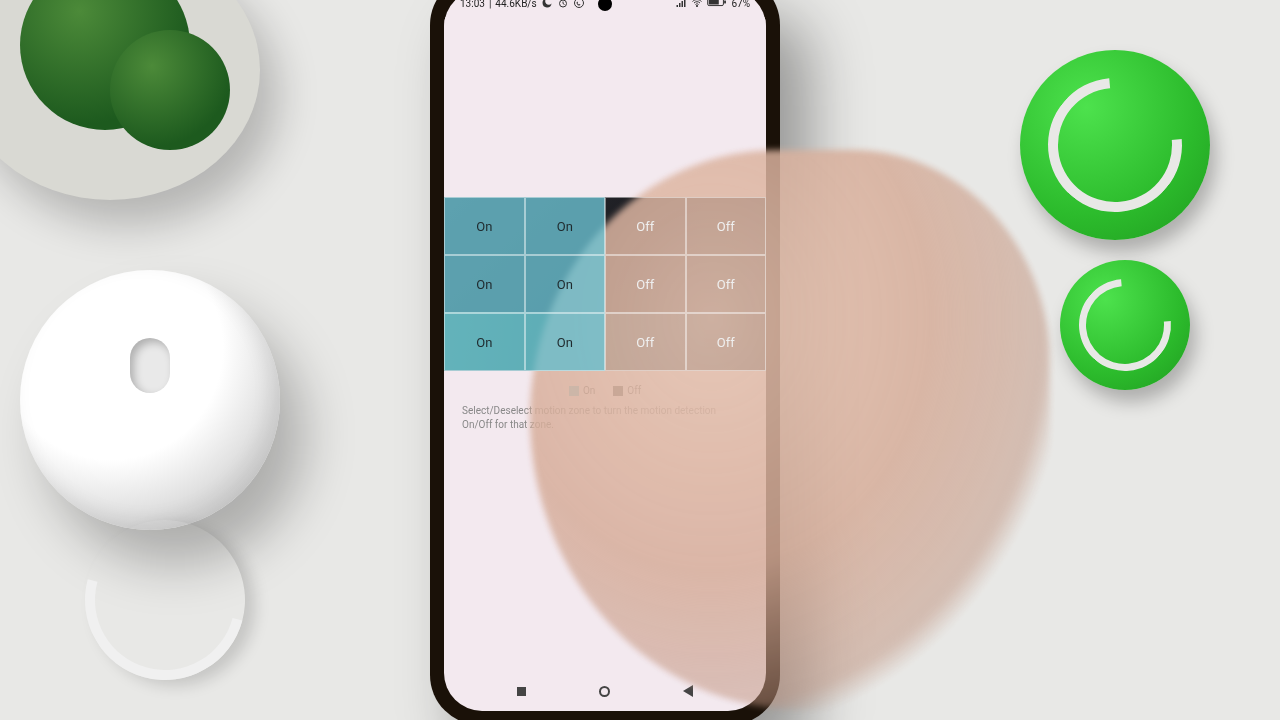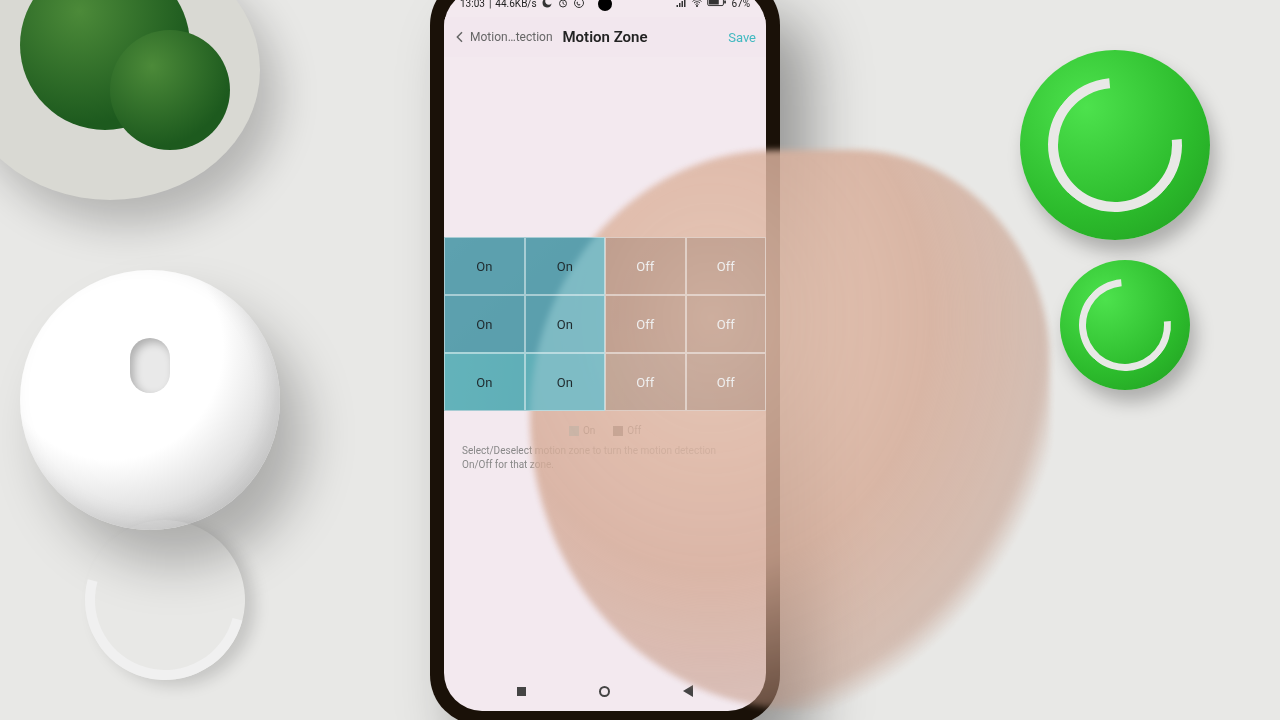--- a/index.html
+++ b/index.html
@@ -229,30 +229,20 @@
           <svg viewBox="0 0 28 14">
               <rect x="1" y="2" width="22" height="10" rx="2" fill="none" stroke="#333" stroke-width="1.4"></rect>
               <rect x="24" y="5" width="2.5" height="4" fill="#333"></rect>
               <rect x="2.5" y="3.5" width="14" height="7" fill="#333"></rect>
             </svg>
         </span>
         <span>67%</span>
       </div>
     </div>
 
-    <div class="header">
-      <div class="back">
-        <svg viewBox="0 0 24 24" fill="none" stroke="#666" stroke-width="2.2">
-            <path d="M15 5l-7 7 7 7"></path>
-          </svg>
-        <span>Motion…tection</span>
-      </div>
-      <div class="title">Motion Zone</div>
-      <div class="save">Save</div>
-    </div>
 
     <div class="spacer1"></div>
 
     <div class="zone-grid">
       <div class="cell on">On</div>
       <div class="cell on">On</div>
       <div class="cell off">Off</div>
       <div class="cell off">Off</div>
 
       <div class="cell on">On</div>

